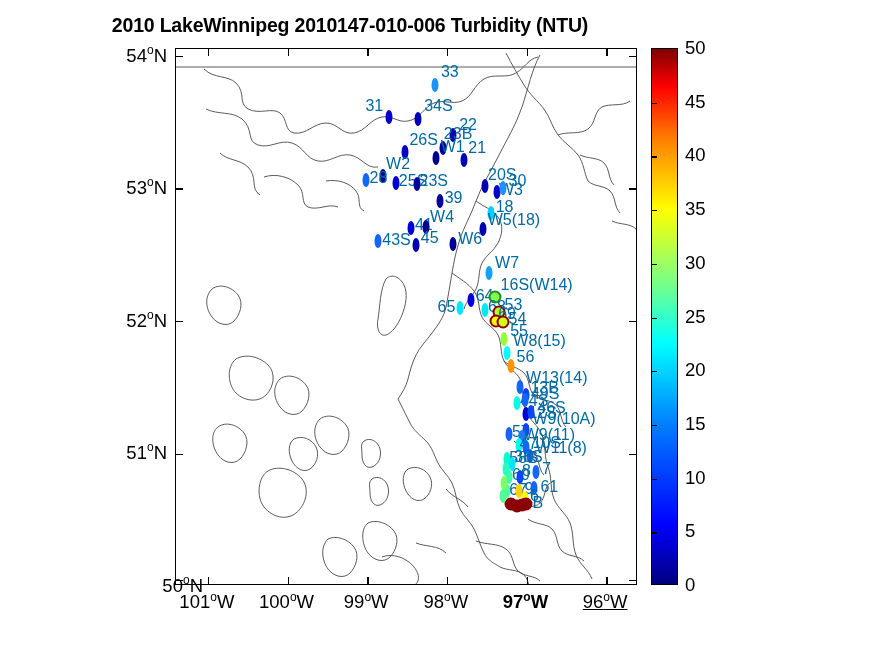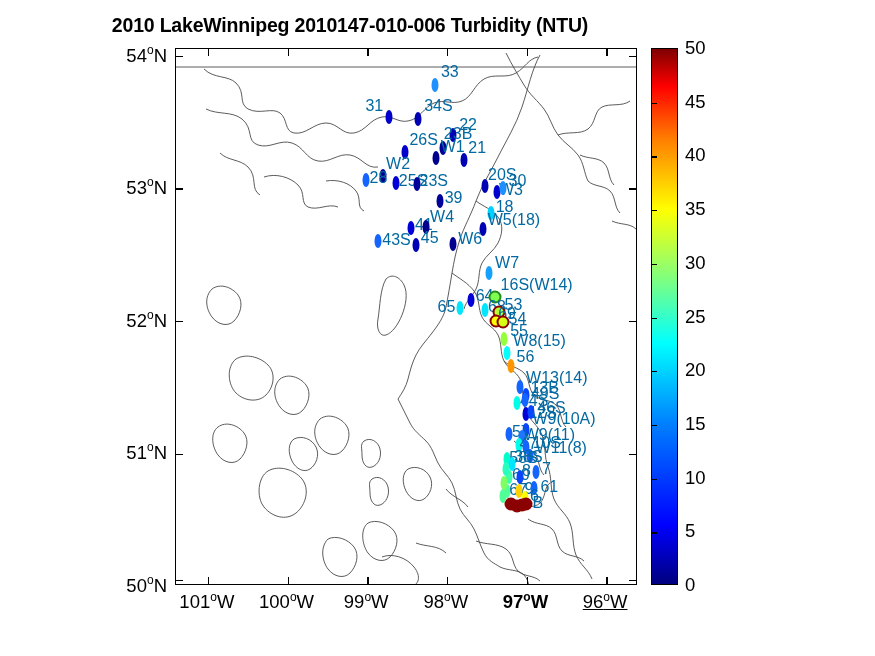--- a/index.html
+++ b/index.html
@@ -314,21 +314,21 @@
       <div class="xlab" style="left: 366.172px;">99<span class="deg">o</span>W</div>
       <div class="xlab" style="left: 445.828px;">98<span class="deg">o</span>W</div>
       <div class="xlab" style="left: 525.483px; font-weight: bold;">97<span class="deg">o</span>W</div>
       <div class="xlab" style="left: 605.138px; text-decoration: underline;">96<span class="deg">o</span>W</div>
     </div>
   <div id="ylabels">
       <div class="ylab" style="right: 708px; top: 54.6296px;">54<span class="deg">o</span>N</div>
       <div class="ylab" style="right: 708px; top: 187.222px; margin-left: 13px;">53<span class="deg">o</span>N</div>
       <div class="ylab" style="right: 708px; top: 319.815px;">52<span class="deg">o</span>N</div>
       <div class="ylab" style="right: 708px; top: 452.407px;">51<span class="deg">o</span>N</div>
-      <div class="ylab" style="right: 708px; top: 585px;">50<span class="deg">o</span>N</div>
+      <div class="ylab" style="right: 672px; top: 585px;">50<span class="deg">o</span>N</div>
     </div>
 
   <div id="cbar">
       <div class="cbtick" style="top: 483.3px;"></div>
       <div class="cbtick" style="top: 429.6px;"></div>
       <div class="cbtick" style="top: 375.9px;"></div>
       <div class="cbtick" style="top: 322.2px;"></div>
       <div class="cbtick" style="top: 268.5px;"></div>
       <div class="cbtick" style="top: 214.8px;"></div>
       <div class="cbtick" style="top: 161.1px;"></div>

